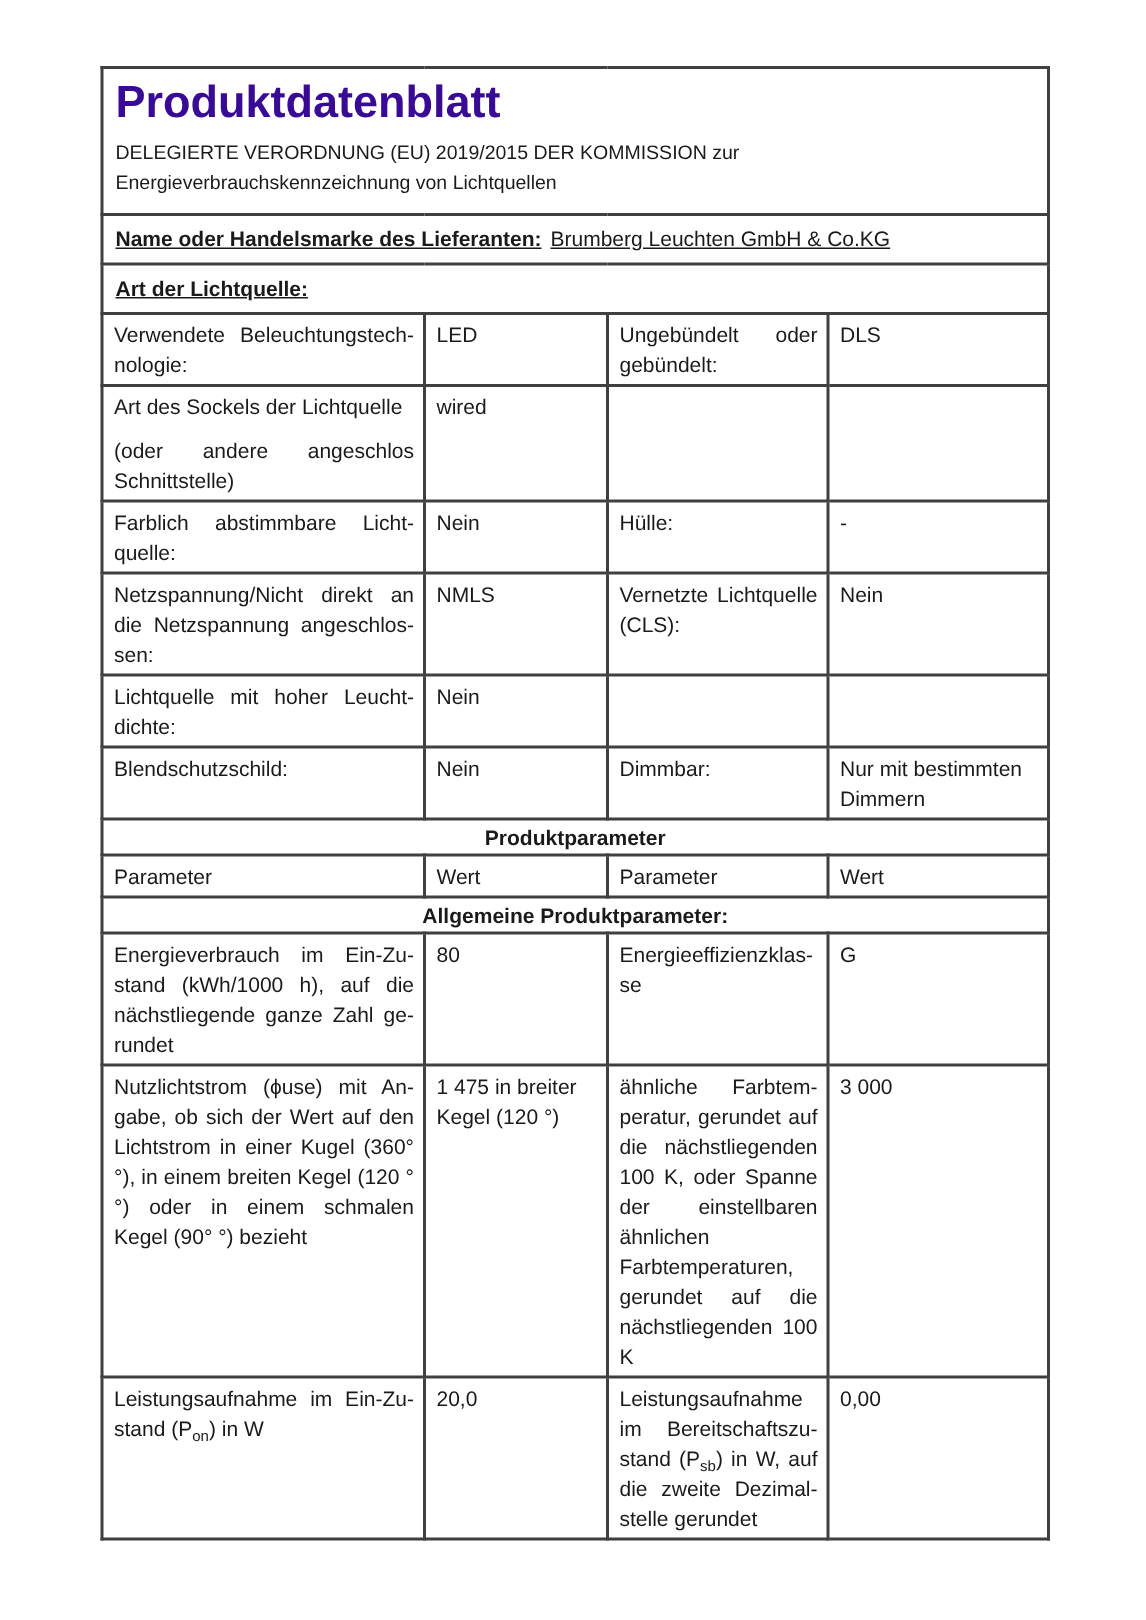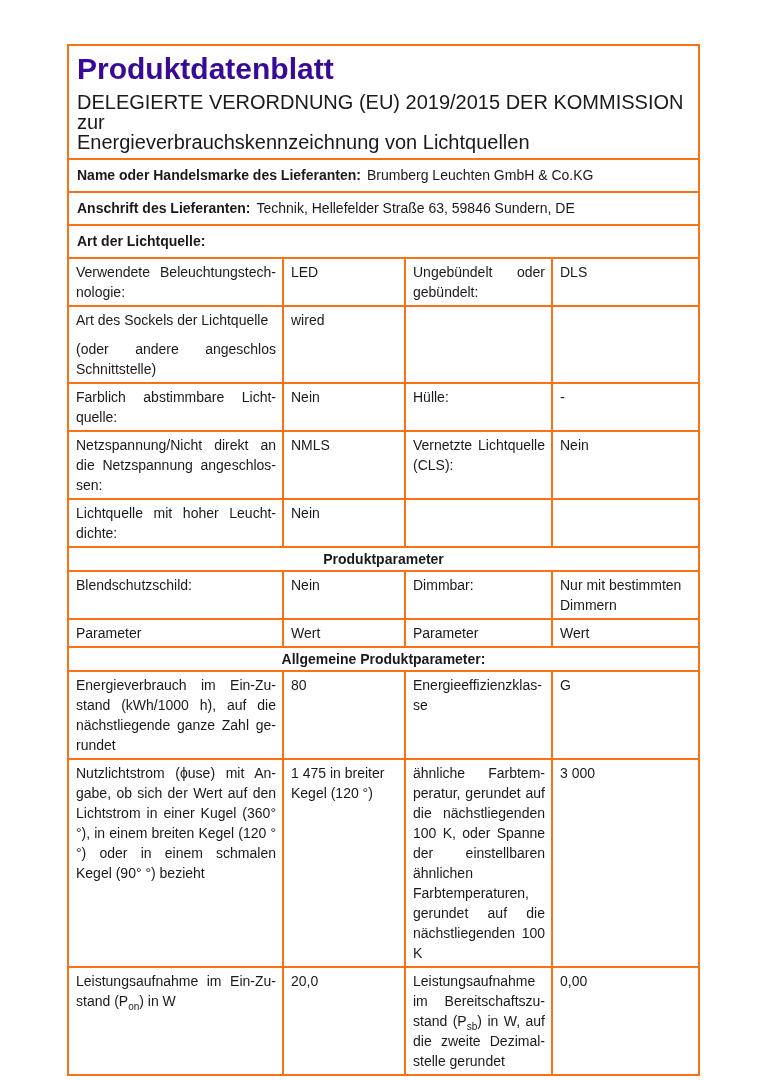--- a/index.html
+++ b/index.html
@@ -22,42 +22,42 @@
     width: 631px;
   }
   table.sheet {
     border-collapse: collapse;
     table-layout: fixed;
     width: 631px;
     font-size: 14px;
     line-height: 20px;
   }
   table.sheet td {
-    border: 2px solid #f97316;
+    border: 2px solid #404040;
     vertical-align: top;
     padding: 3px 6px 3px 7px;
     word-wrap: break-word;
   }
   
   .title-cell { height: 85px; padding: 5px 8px 6px 8px !important; }
   .doc-title {
     margin: 0 0 5px 0;
     font-size: 30px;
     line-height: 36px;
     font-weight: 700;
     color: #380a96;
     letter-spacing: 0px;
   }
   .doc-subtitle {
-    font-size: 20px;
+    font-size: 13px;
     line-height: 20px;
     white-space: pre-line;
   }
   
-  .info-cell { height: 24px; padding: 5px 8px 2px 8px !important; }
+  .info-cell { height: 24px; padding: 5px 8px 2px 8px !important; text-decoration: underline; }
   .info-cell .lbl { font-weight: 700; }
   .info-cell .val { margin-left: 6px; }
   
   .c0, .c2 { text-align: justify; }
   .c1, .c3 { text-align: left; }
   tr.hdr td { text-align: left; font-weight: 400; }
   .span-cell {
     text-align: center;
     font-weight: 700;
     padding: 1px 4px 1px 4px !important;
@@ -84,25 +84,20 @@
 Energieverbrauchskennzeichnung von Lichtquellen</div>
         </td>
       </tr>
       <tr>
         <td colspan="4" class="info-cell">
           <span class="lbl">Name oder Handelsmarke des Lieferanten:</span><span class="val">Brumberg Leuchten GmbH &amp; Co.KG</span>
         </td>
       </tr>
       <tr>
         <td colspan="4" class="info-cell">
-          <span class="lbl">Anschrift des Lieferanten:</span><span class="val">Technik, Hellefelder Straße 63, 59846 Sundern, DE</span>
-        </td>
-      </tr>
-      <tr>
-        <td colspan="4" class="info-cell">
           <span class="lbl">Art der Lichtquelle:</span>
         </td>
       </tr>
     <tr style="height: 40px;">
           <td class="c0">
             <div class="cellwrap">
               <div class="para">Verwendete Beleuchtungstech­nologie:</div>
             </div>
           </td>
           <td class="c1">
@@ -203,44 +198,44 @@
             <div class="cellwrap">
               <div class="para"></div>
             </div>
           </td>
           <td class="c3">
             <div class="cellwrap">
               <div class="para"></div>
             </div>
           </td>
         </tr>
+        <tr style="height: 41px;">
+          <td class="c0">
+            <div class="cellwrap">
+              <div class="para">Blendschutzschild:</div>
+            </div>
+          </td>
+          <td class="c1">
+            <div class="cellwrap">
+              <div class="para">Nein</div>
+            </div>
+          </td>
+          <td class="c2">
+            <div class="cellwrap">
+              <div class="para">Dimmbar:</div>
+            </div>
+          </td>
+          <td class="c3">
+            <div class="cellwrap">
+              <div class="para">Nur mit bestimm­ten Dimmern</div>
+            </div>
+          </td>
+        </tr>
         <tr style="height: 22px;">
           <td colspan="4" class="span-cell">Produktparameter</td>
-        </tr>
-        <tr style="height: 41px;">
-          <td class="c0">
-            <div class="cellwrap">
-              <div class="para">Blendschutzschild:</div>
-            </div>
-          </td>
-          <td class="c1">
-            <div class="cellwrap">
-              <div class="para">Nein</div>
-            </div>
-          </td>
-          <td class="c2">
-            <div class="cellwrap">
-              <div class="para">Dimmbar:</div>
-            </div>
-          </td>
-          <td class="c3">
-            <div class="cellwrap">
-              <div class="para">Nur mit bestimm­ten Dimmern</div>
-            </div>
-          </td>
         </tr>
         <tr class="hdr" style="height: 22px;">
           <td class="c0">
             <div class="cellwrap">
               <div class="para">Parameter</div>
             </div>
           </td>
           <td class="c1">
             <div class="cellwrap">
               <div class="para">Wert</div>

